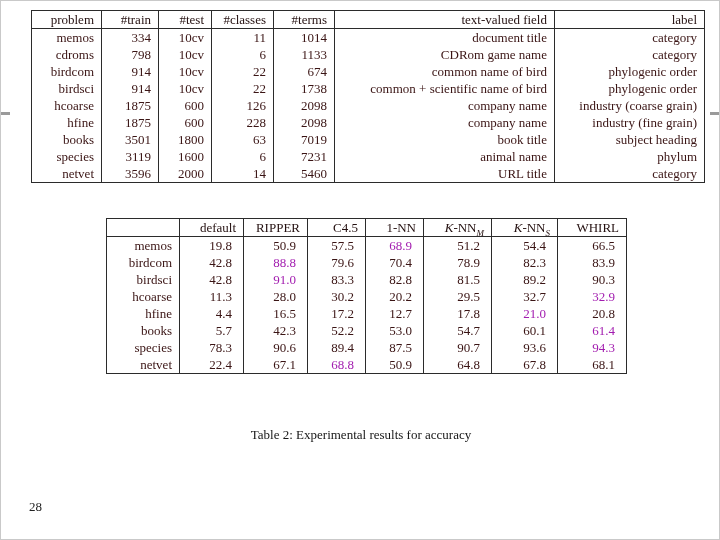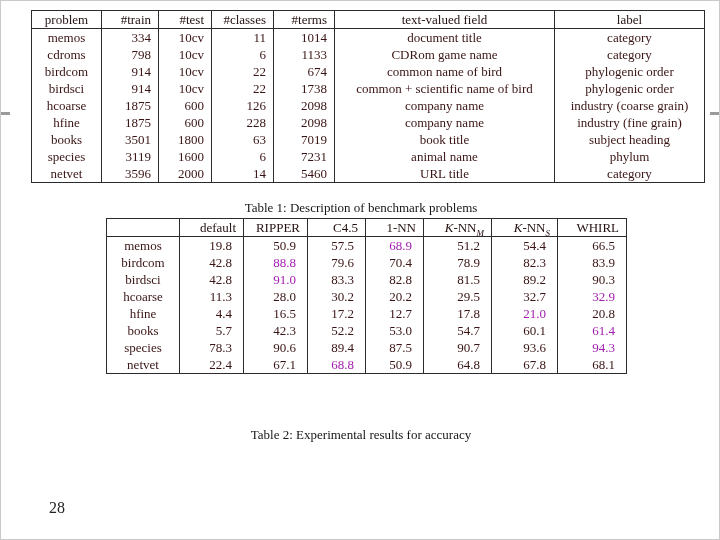--- a/index.html
+++ b/index.html
@@ -42,21 +42,21 @@
     height: 17px;
     line-height: 17px;
     white-space: nowrap;
     overflow: hidden;
     font-weight: normal;
   }
   table.t thead th {
     border-bottom: 1px solid #2b2b2b;
     color: #241010;
   }
-  .al { text-align: center; }
+  .al { text-align: right; }
   .ar { text-align: right; }
   .ac { text-align: right; }
   td.b { font-weight: bold; color: #a21caf; }
   tr.avg td { border-top: 1px solid #2b2b2b; }
 
   .t1 { left: 30px; top: 9px; }
   .t2 { left: 105px; top: 217px; }
   .t2 td.ar { padding-right: 11px; }
 
   .mk { font-style: italic; }
@@ -68,23 +68,23 @@
     width: 720px;
     text-align: center;
     font-size: 13px;
     color: #161616;
   }
   .cap1 { top: 199px; }
   .cap2 { top: 426px; }
 
   .page-number {
     position: absolute;
-    left: 48px;
+    left: 28px;
     top: 498px;
-    font-size: 16px;
+    font-size: 13px;
     color: #222222;
   }
 </style>
 </head>
 <body>
 
 <div class="page">
 
   <div class="edge-mark left"></div>
   <div class="edge-mark right"></div>
@@ -188,21 +188,20 @@
           <td class="ar">3596</td>
           <td class="ar">2000</td>
           <td class="ar">14</td>
           <td class="ar">5460</td>
           <td class="al">URL title</td>
           <td class="al">category</td>
         </tr>
       </tbody>
   </table>
 
-  <div class="caption cap1">Table 1: Description of benchmark problems</div>
 
   <table class="t t2">
     <colgroup>
       <col style="width:73px">
         <col style="width:64px">
         <col style="width:64px">
         <col style="width:58px">
       <col style="width:58px">
         <col style="width:68px">
         <col style="width:66px">

